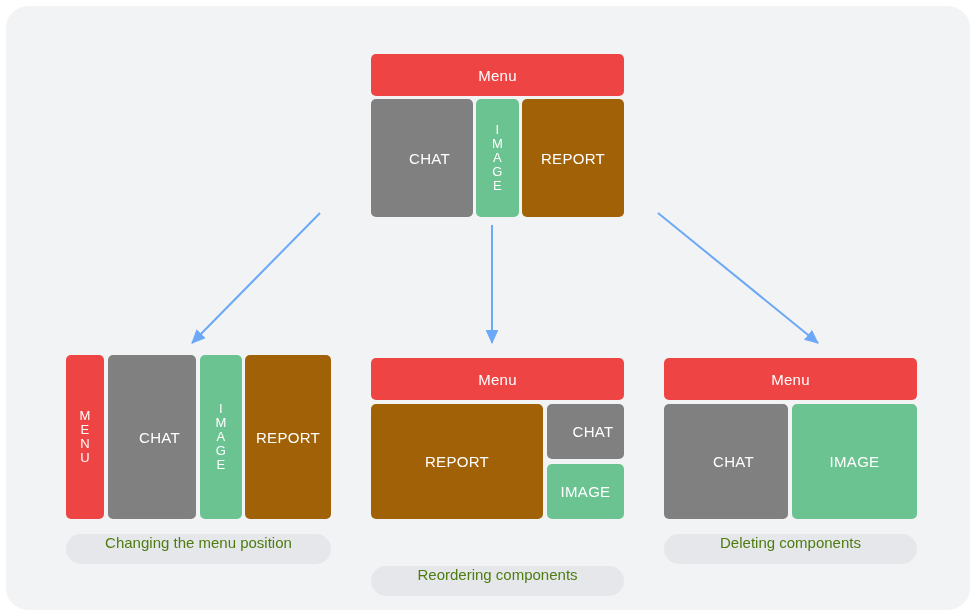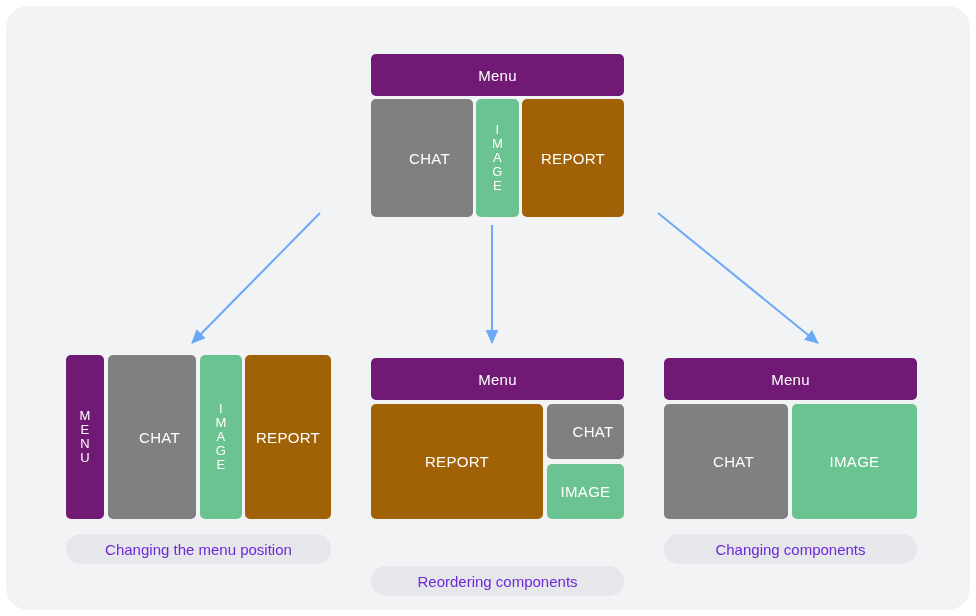--- a/index.html
+++ b/index.html
@@ -28,44 +28,43 @@
     display: flex;
     align-items: center;
     justify-content: center;
     color: #ffffff;
     font-size: 15px;
     letter-spacing: 0.3px;
     border-radius: 5px;
     user-select: none;
   }
   .menu-bar {
-    background: #701a75;
+    background: #ef4444;
     font-size: 15px;
   }
   .chat { background: #808080; padding-left: 15px; }
   .image { background: #6cc392; }
   .report { background: #a16207; }
   .stacked-text {
     display: flex;
     flex-direction: column;
     align-items: center;
     justify-content: center;
     line-height: 1.08;
     font-size: 13px;
   }
   .stacked-text span { display: block; }
 
   .caption {
     position: absolute;
     box-sizing: border-box;
     display: flex;
-    align-items: center;
     justify-content: center;
     background: #e6e7eb;
-    color: #6d28d9;
+    color: #4d7c0f;
     border-radius: 16px;
     font-size: 15px;
     height: 30px;
   }
   svg.arrows {
     position: absolute;
     left: 0;
     top: 0;
     width: 964px;
     height: 604px;
@@ -164,17 +163,17 @@
     <div class="block menu-bar" style="left:658px; top:352px; width:253px; height:42px;">
       <span>Menu</span>
     </div>
     <div class="block chat" style="left:658px; top:398px; width:124px; height:115px;">
       <span>CHAT</span>
     </div>
     <div class="block image" style="left:786px; top:398px; width:125px; height:115px;">
       <span>IMAGE</span>
     </div>
     <div class="caption" style="left:658px; top:528px; width:253px;">
-      <span>Changing components</span>
+      <span>Deleting components</span>
     </div>
   </div>
 
 </div>
 
 </body></html>

